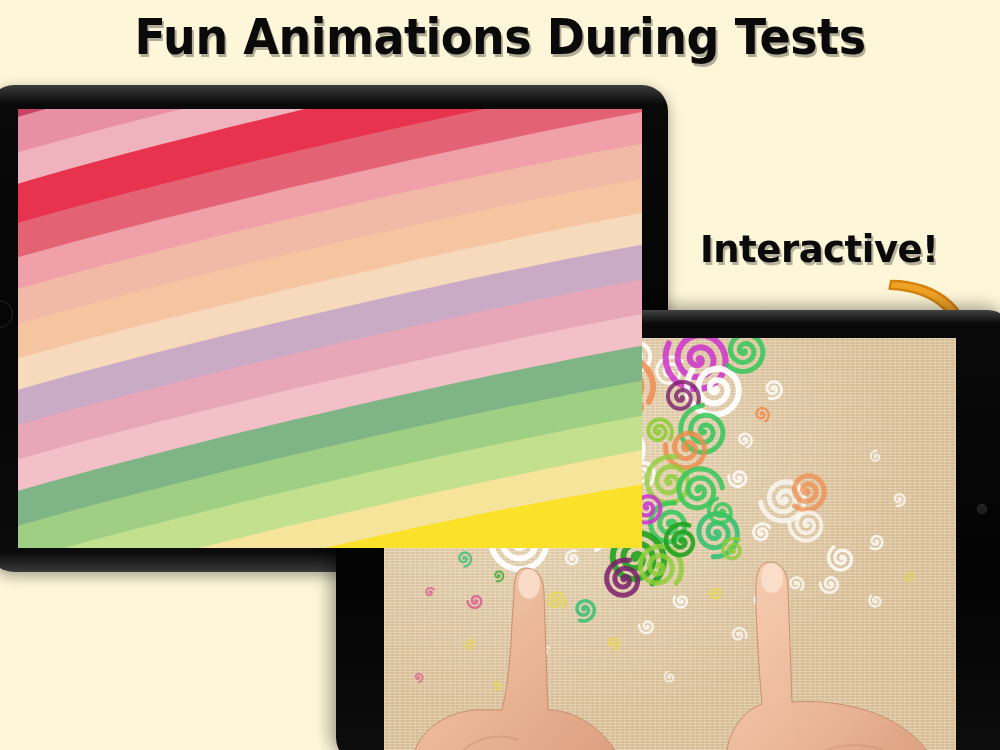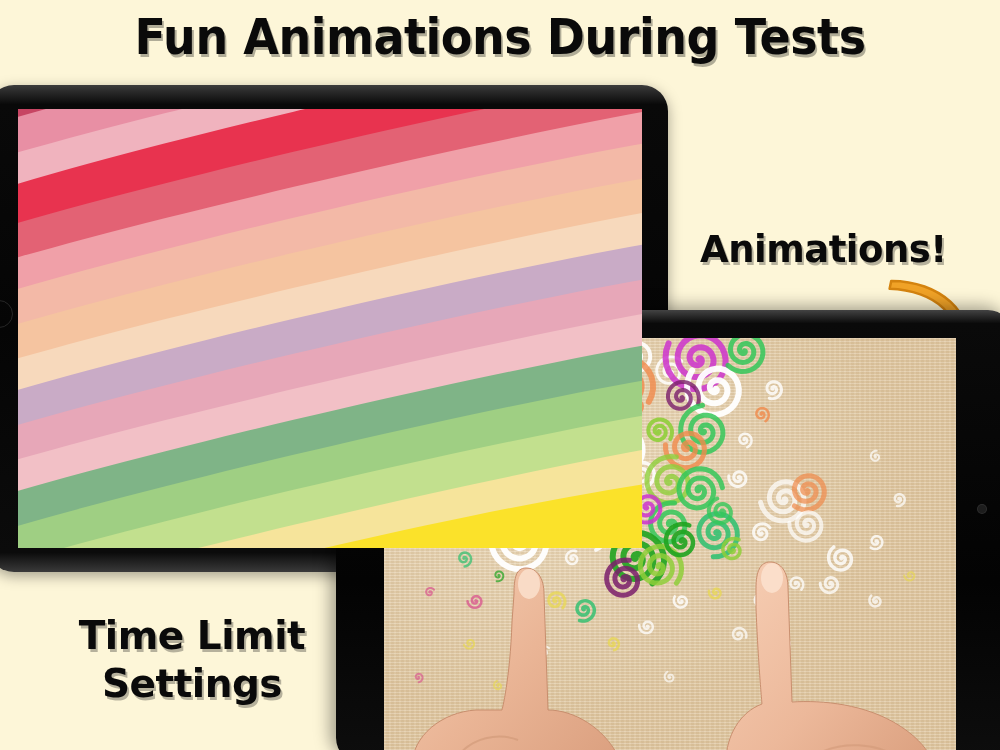--- a/index.html
+++ b/index.html
@@ -344,21 +344,21 @@
       <div class="tiles" id="tiles-host">
           <div class="tile" style="color: rgb(31, 111, 208); transform: rotate(-0.6deg);">P</div>
           <div class="tile" style="color: rgb(214, 24, 24); transform: rotate(0.7deg);">A</div>
           <div class="tile" style="color: rgb(31, 111, 208); transform: rotate(-0.6deg);">N</div>
           <div class="tile" style="color: rgb(31, 111, 208); transform: rotate(0.7deg);">D</div>
           <div class="tile" style="color: rgb(214, 24, 24); transform: rotate(-0.6deg);">A</div>
         </div>
     </div>
   </div>
 
-  <div class="callout" id="callout-interactive">Animations!</div>
+  <div class="callout" id="callout-interactive">Interactive!</div>
 
   <div class="arrow-wrap">
     <svg width="120" height="110" viewBox="0 0 120 110">
       <path d="M30 12 C 74 4, 112 24, 104 62 C 100 82, 80 94, 56 96
                L 58 78 L 14 100 L 60 118 L 58 100
                C 86 99, 112 84, 116 58 C 122 18, 76 -6, 30 4 Z" fill="#F0A227" stroke="#D4830F" stroke-width="2.5" stroke-linejoin="round" transform="translate(4,-6) rotate(12 60 55)"></path>
     </svg>
   </div>
 
   <div class="tablet2">
@@ -649,18 +649,14 @@
       <div class="backbtn">
         <svg width="24" height="24" viewBox="0 0 24 24">
           <path d="M11 5 H19 V19 H11" fill="none" stroke="#6f6259" stroke-width="2.6" stroke-linecap="round" stroke-linejoin="round"></path>
           <path d="M14 12 H5" fill="none" stroke="#6f6259" stroke-width="2.6" stroke-linecap="round"></path>
           <path d="M8.4 8.6 L4.6 12 L8.4 15.4 Z" fill="#6f6259"></path>
         </svg>
       </div>
     </div>
   </div>
 
-  <div class="callout" id="callout-timelimit">
-    <div>Time Limit</div>
-    <div>Settings</div>
-  </div>
 
 </div>
 
 </body></html>

